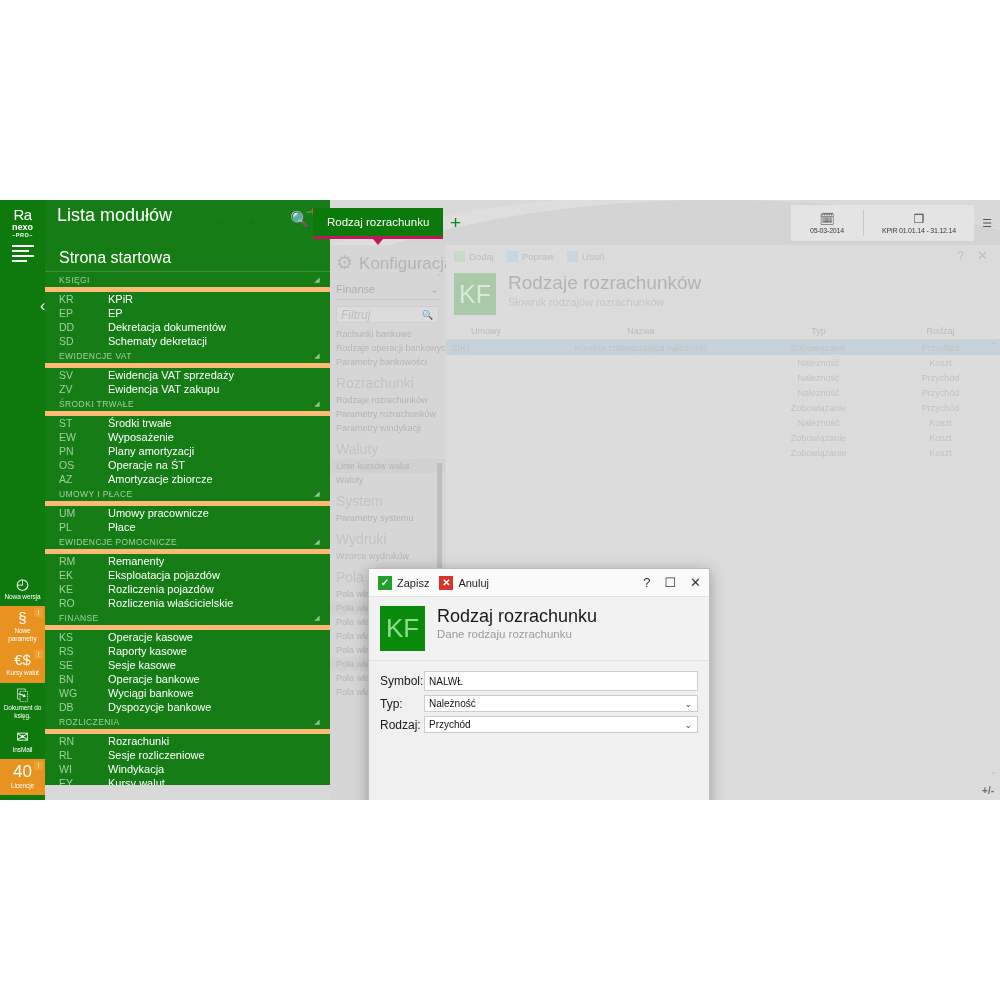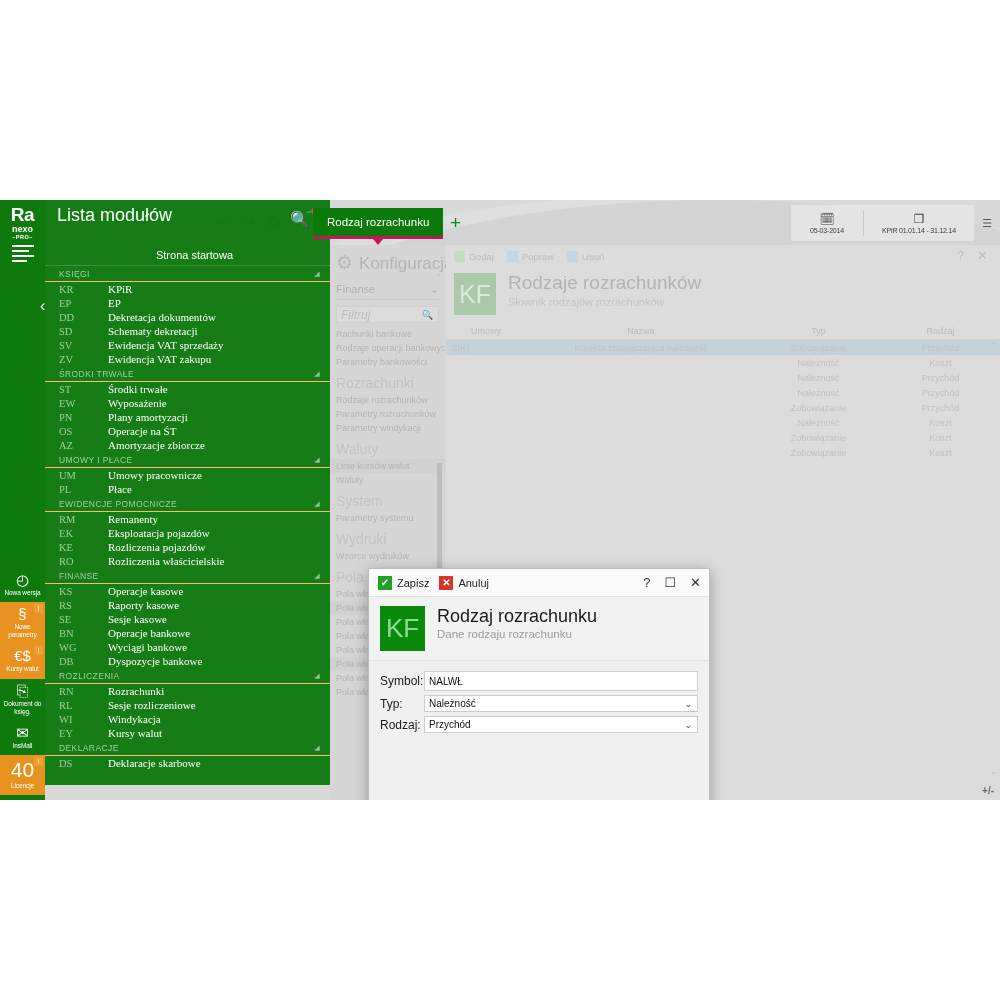--- a/index.html
+++ b/index.html
@@ -7,21 +7,21 @@
 
   #app{position:absolute;left:0;top:200px;width:1000px;height:600px;background:#d8d8d8;overflow:hidden;}
 
   
   .topbar{position:absolute;left:0;top:0;width:1000px;height:45px;background:#d9d9d9;overflow:hidden;}
   .topbar .swoosh{position:absolute;top:0;left:330px;width:670px;height:45px;overflow:hidden;}
   .topbar .swoosh svg{display:block;}
 
   .logo-cell{position:absolute;left:0;top:0;width:45px;height:45px;background:#0e7a0e;color:#fff;
     display:flex;flex-direction:column;align-items:center;justify-content:center;line-height:1;}
-  .logo-ra{font-size:19px;font-weight:bold;letter-spacing:-.5px;}
+  .logo-ra{font-size:15px;font-weight:normal;letter-spacing:-.5px;}
   .logo-nexo{font-size:9px;font-weight:bold;margin-top:1px;}
   .logo-pro{font-size:5.5px;font-weight:bold;margin-top:1px;letter-spacing:.5px;}
 
   .modlist-head{position:absolute;left:45px;top:0;width:285px;height:45px;background:#167d16;}
   .modlist-title{position:absolute;left:12px;top:5px;color:#fff;font-size:18px;font-weight:300;}
   .pin-icon{position:absolute;right:8px;top:6px;color:#6bbf6b;font-size:11px;transform:rotate(40deg);}
 
   .navicons{position:absolute;left:213px;top:12px;display:flex;gap:12px;align-items:center;}
   .navicons span{color:#0e7a0e;font-size:16px;cursor:pointer;line-height:1;}
   .tabwrap{position:absolute;left:313px;top:8px;}
@@ -48,30 +48,30 @@
   .rail-hamb .bars i:nth-child(4){width:70%;}
   .rail-chev{position:absolute;left:40px;top:52px;color:#fff;font-size:16px;font-weight:300;}
 
   .rail-item{position:relative;width:45px;color:#fff;display:flex;flex-direction:column;align-items:center;
     justify-content:center;padding:4px 0 5px;box-sizing:border-box;}
   .rail-item .ic{font-size:15px;line-height:1;margin-bottom:2px;}
   .rail-item .tx{font-size:6.5px;line-height:1.25;text-align:center;letter-spacing:-.1px;}
   .rail-item.orange{background:#e8921f;}
   .rail-item .badge{position:absolute;right:2px;top:2px;width:9px;height:9px;background:#f0a030;color:#fff;
     font-size:7px;display:flex;align-items:center;justify-content:center;border-radius:1px;}
-  .rail-item.lic .ic{font-size:21px;}
+  .rail-item.lic .ic{font-size:17px;}
 
   
   .modlist{position:absolute;left:45px;top:45px;width:285px;height:540px;background:#167d16;
     overflow:hidden;color:#fff;}
-  .mod-home{font-size:11px;padding:4px 0 4px 14px;border-bottom:1px solid #3a933a;color:#fff;text-align:center;}
+  .mod-home{font-size:16px;padding:4px 0 4px 14px;border-bottom:1px solid #3a933a;color:#fff;}
   .mod-group{font-size:8.5px;color:#9fd09f;letter-spacing:.4px;padding:3px 0 2px 14px;position:relative;
-    border-bottom:1px solid #fdba74;text-transform:uppercase;}
+    border-bottom:5px solid #fdba74;text-transform:uppercase;}
   .mod-group .caret{position:absolute;right:10px;top:4px;font-size:7px;color:#8ec68e;}
-  .mod-row{font-size:11px;padding:1px 0 1px 14px;display:flex;gap:5px;align-items:baseline;font-family:Liberation Serif, serif;}
+  .mod-row{font-size:11px;padding:1px 0 1px 14px;display:flex;gap:5px;align-items:baseline;}
   .mod-row .code{color:#9fd09f;display:inline-block;width:20px;flex:none;font-size:10.5px;}
   .mod-row .nm{color:#ffffff;margin-left:24px;}
 
   
   .cfgpanel{position:absolute;left:330px;top:45px;width:115px;height:555px;background:#d6d6d6;}
   .cfg-inner{position:absolute;left:0;top:0;width:115px;height:555px;}
   .cfg-head{display:flex;align-items:center;gap:6px;padding:8px 0 2px 6px;}
   .cfg-gear{width:22px;height:22px;color:#b9b9b9;font-size:19px;line-height:1;}
   .cfg-title{font-size:17px;color:#b4b4b4;font-weight:300;}
   .cfg-sel{margin:6px 6px 0 6px;font-size:11px;color:#b0b0b0;border-bottom:1px solid #c6c6c6;
@@ -254,20 +254,21 @@
           <span class="nm">EP</span>
         </div>
         <div class="mod-row">
           <span class="code">DD</span>
           <span class="nm">Dekretacja dokumentów</span>
         </div>
         <div class="mod-row">
           <span class="code">SD</span>
           <span class="nm">Schematy dekretacji</span>
         </div>
+        <div class="mod-group">EWIDENCJE VAT<span class="caret">◢</span></div>
         <div class="mod-row">
           <span class="code">SV</span>
           <span class="nm">Ewidencja VAT sprzedaży</span>
         </div>
         <div class="mod-row">
           <span class="code">ZV</span>
           <span class="nm">Ewidencja VAT zakupu</span>
         </div>
         <div class="mod-group">ŚRODKI TRWAŁE<span class="caret">◢</span></div>
         <div class="mod-row">

